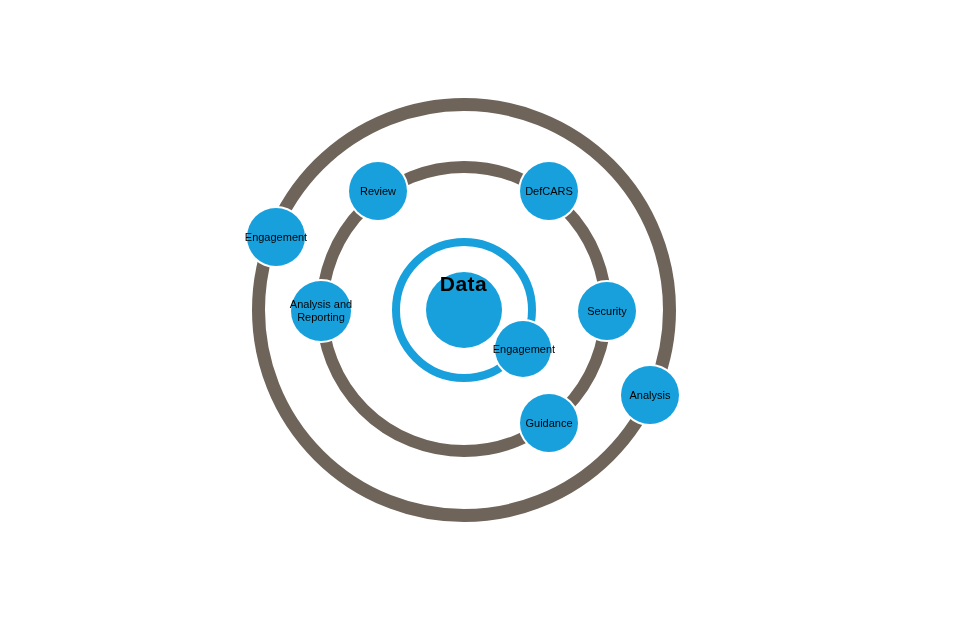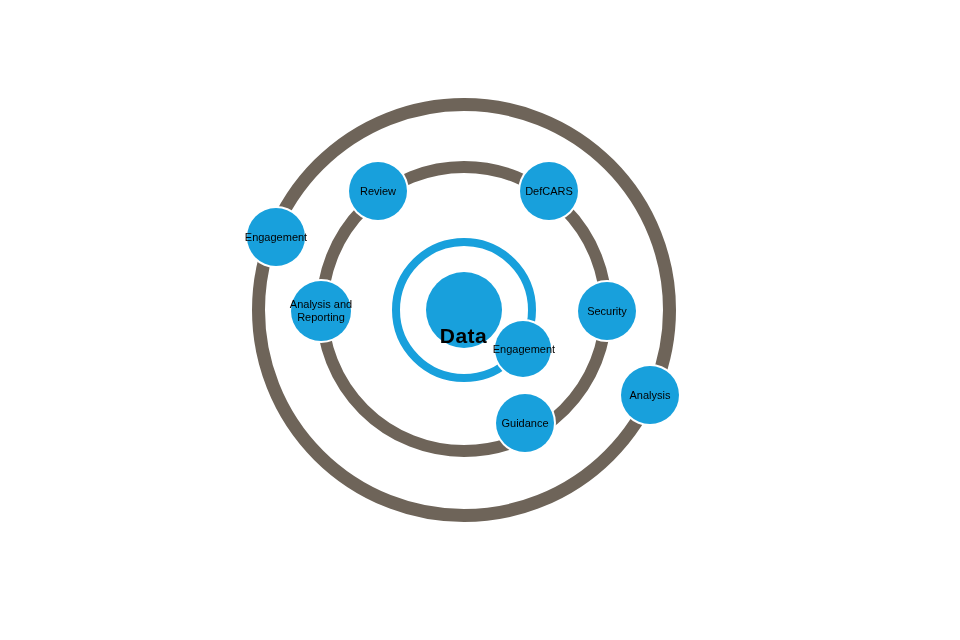--- a/index.html
+++ b/index.html
@@ -22,21 +22,21 @@
     border-radius: 50%;
     background: transparent;
   }
   .ring-gray { border-color: var(--gray, #6e6459); }
   .ring-blue { border-color: var(--blue, #18a0dc); }
   .center-node {
     position: absolute;
     border-radius: 50%;
     background: var(--blue, #18a0dc);
     display: flex;
-    align-items: flex-end;
+    align-items: flex-start;
     justify-content: center;
     z-index: 2;
   }
   .center-label {
     color: var(--text, #000000);
     font-size: 21px;
     font-weight: 700;
     letter-spacing: 0.5px;
     text-align: center;
   }
@@ -96,17 +96,17 @@
 
   <div class="node" style="left:495px; top:321px; width:56px; height:56px;">
     <span class="node-label">Engagement</span>
   </div>
 
   <div class="node" style="left:621px; top:366px; width:58px; height:58px;">
     <span class="node-label">Analysis</span>
   </div>
 
 
-  <div class="node" style="left:496px; top:394px; width:58px; height:58px;">
+  <div class="node" style="left:520px; top:394px; width:58px; height:58px;">
     <span class="node-label">Guidance</span>
   </div>
 
 </div>
 
 </body></html>

